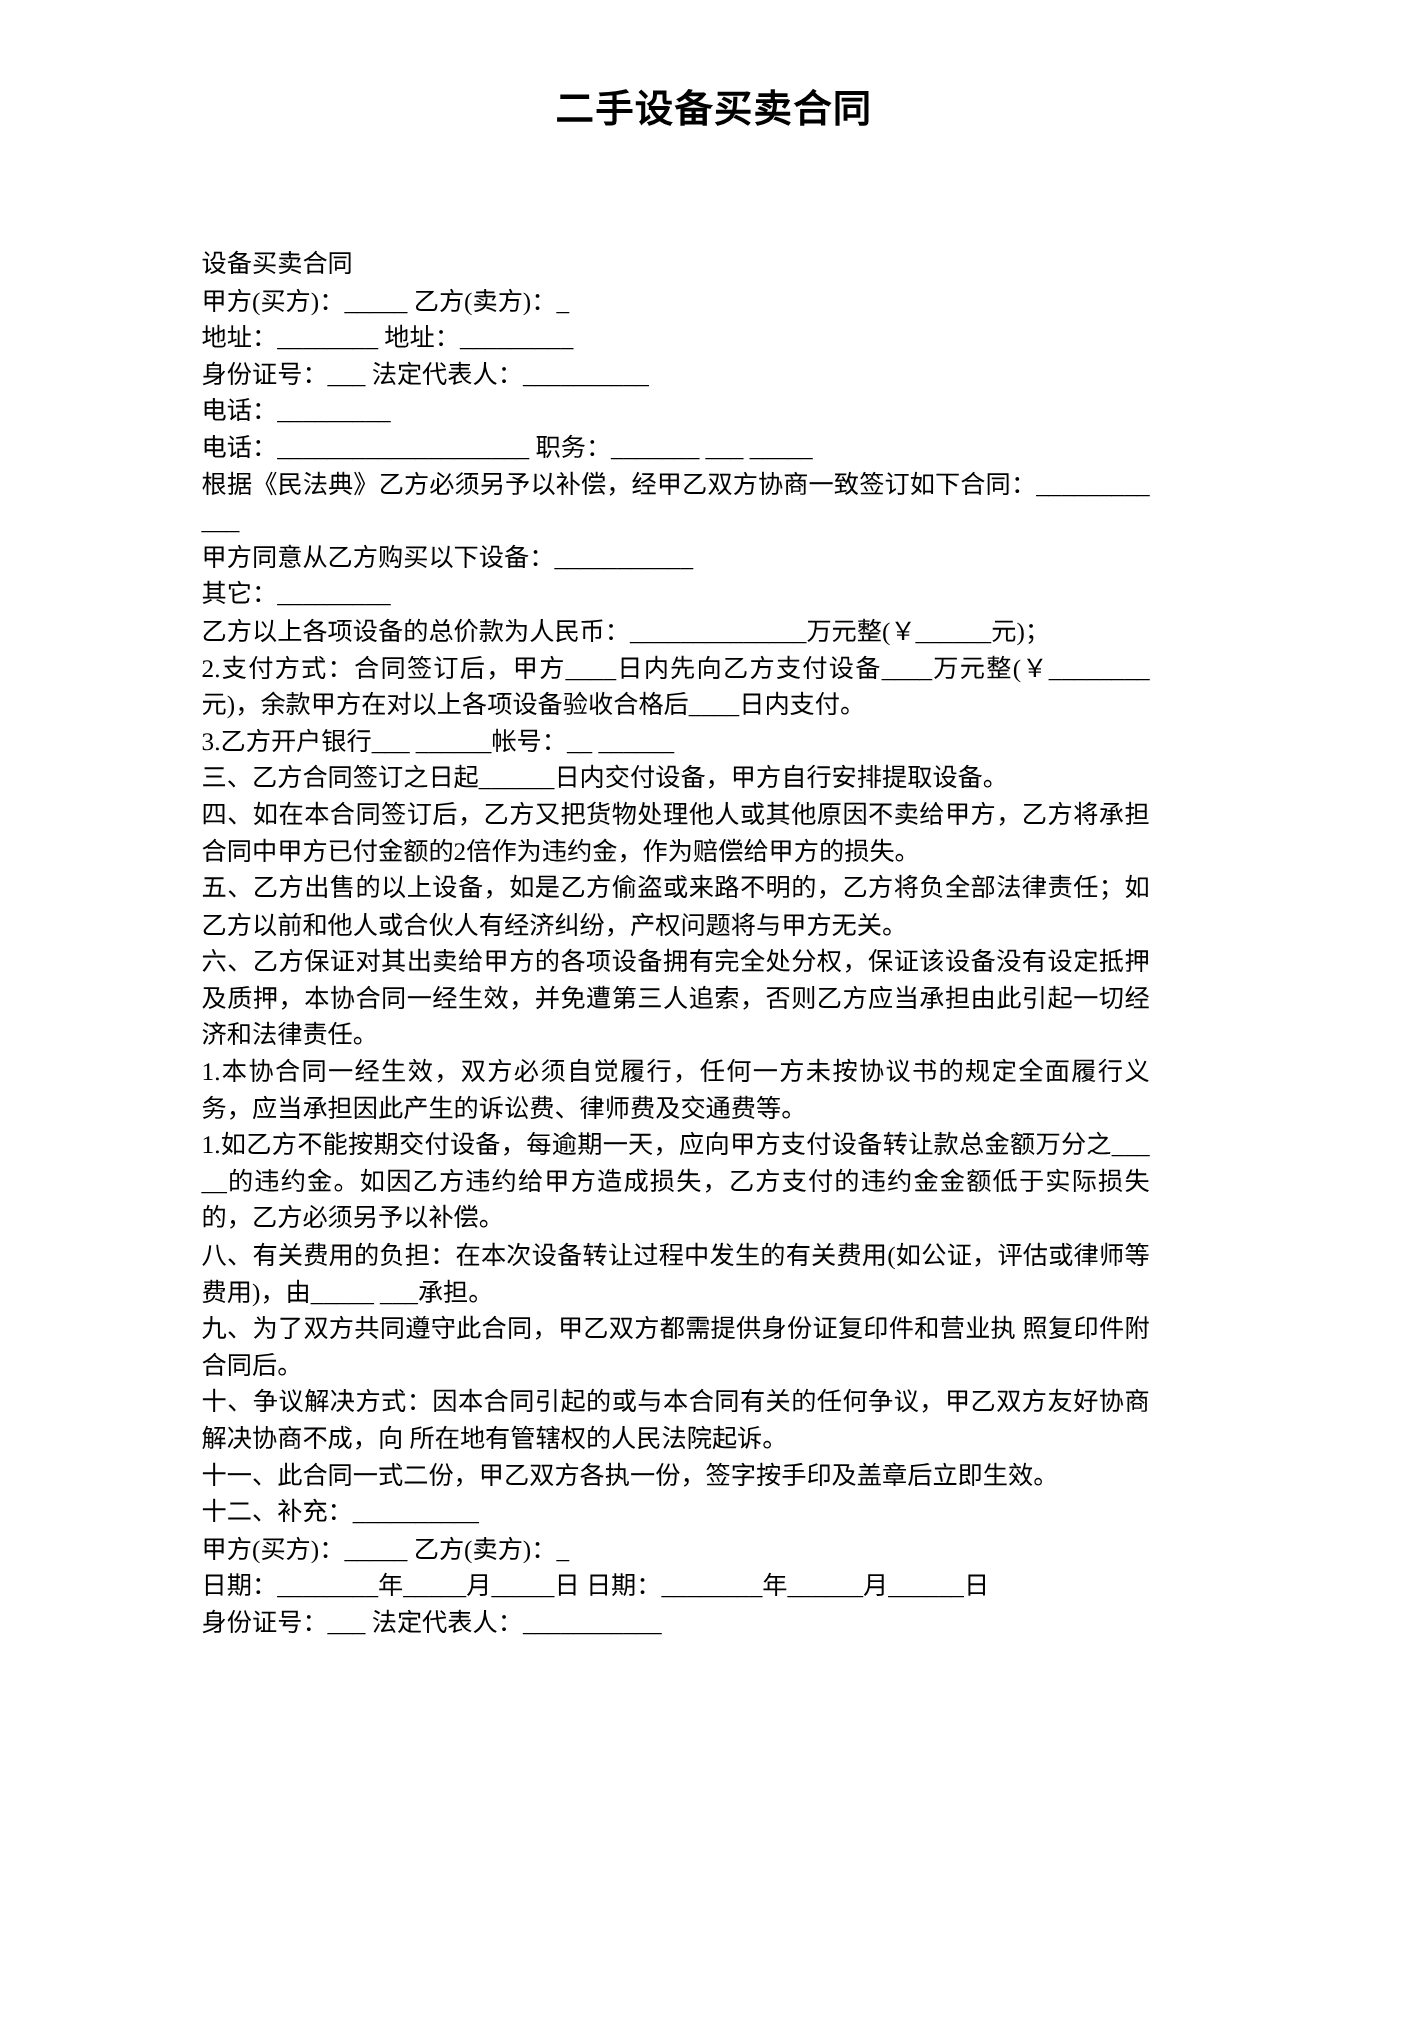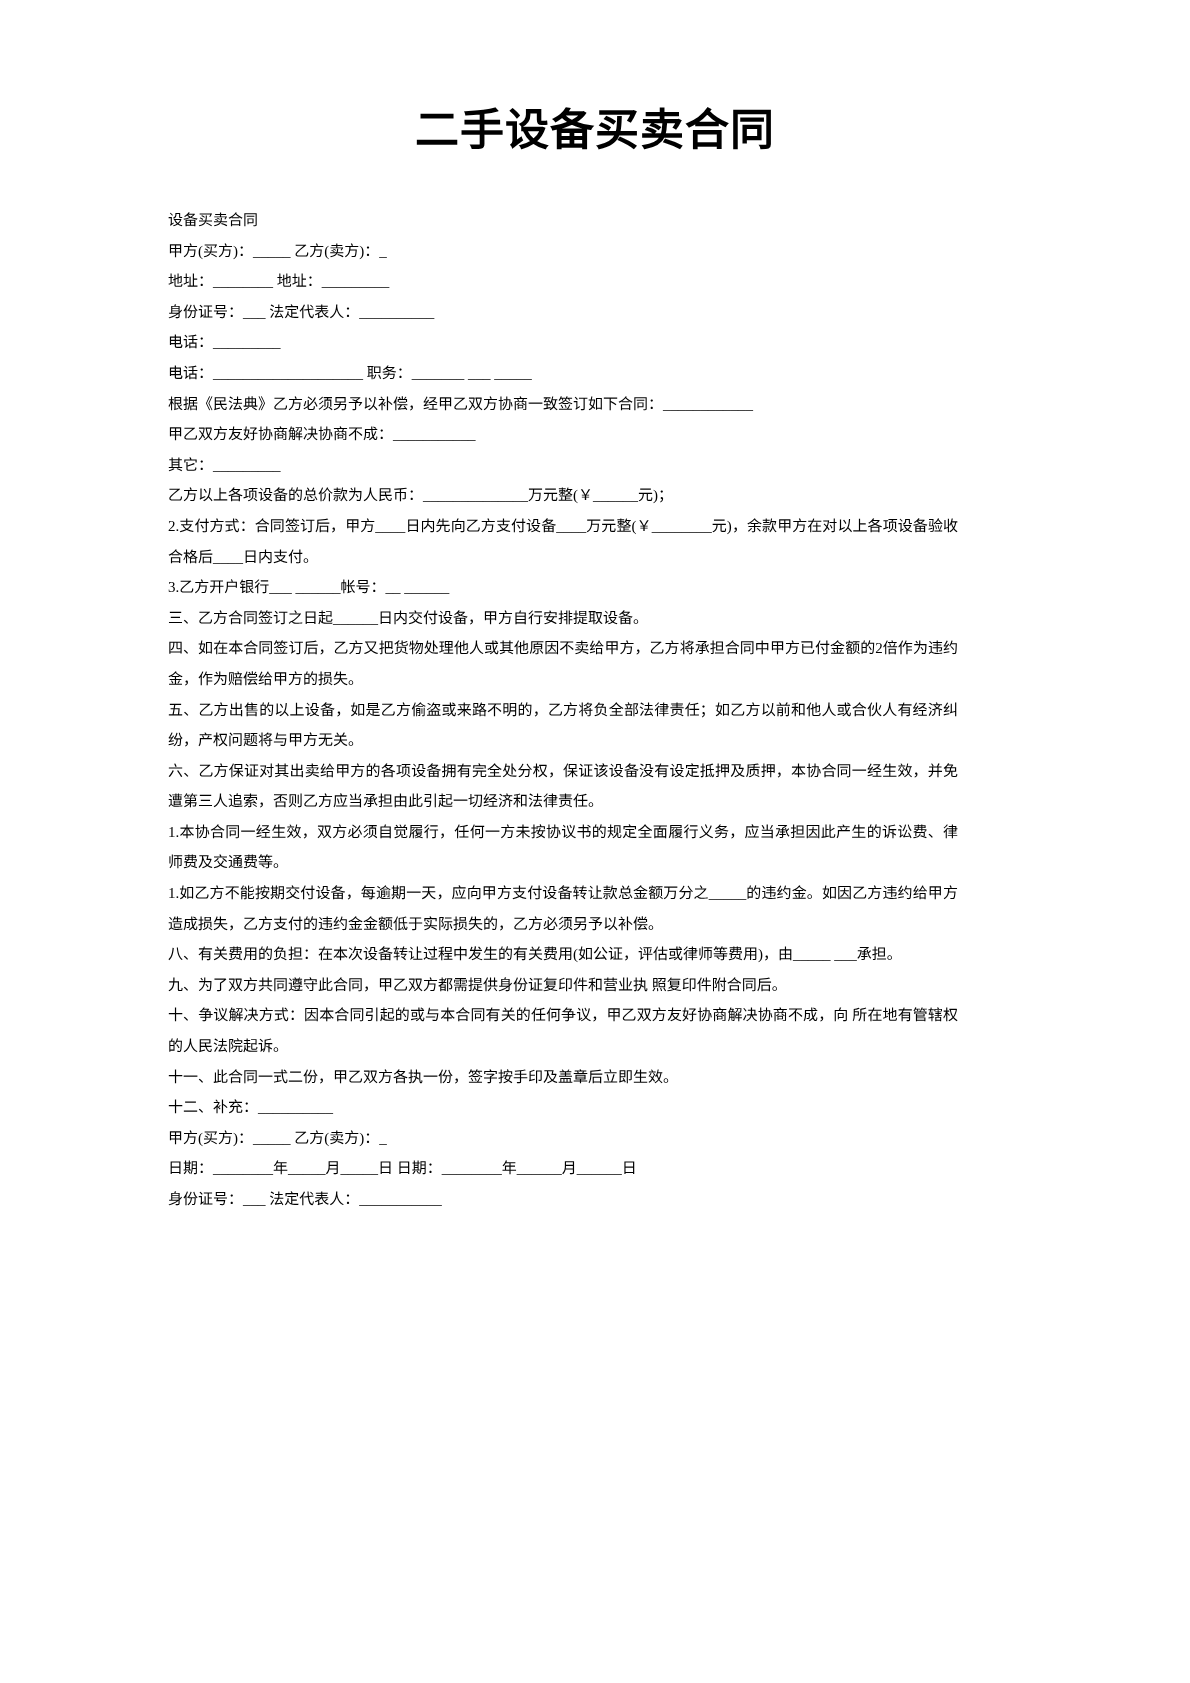--- a/index.html
+++ b/index.html
@@ -16,38 +16,38 @@
     position: relative;
     width: 1190px;
     height: 1683px;
     margin: 0 auto;
     background: #ffffff;
     box-sizing: border-box;
     overflow: hidden;
   }
   .doc-title {
     text-align: center;
-    font-size: 44px;
+    font-size: 32px;
     font-weight: bold;
     letter-spacing: 1px;
     margin: 0;
-    padding-top: 104px;
+    padding-top: 72px;
     padding-bottom: 0;
     line-height: 1.2;
     font-family: "Liberation Sans", "DejaVu Sans", sans-serif;
   }
   .body-block {
     position: absolute;
     left: 168px;
     top: 205px;
     width: 790px;
   }
   p.para {
     margin: 0;
-    font-size: 15px;
+    font-size: 21px;
     line-height: 30.6px;
     text-align: justify;
     text-justify: inter-ideograph;
     word-break: break-all;
     white-space: normal;
   }
 </style>
 </head>
 <body>
 
@@ -57,21 +57,21 @@
 
   <div class="body-block">
 
     <p class="para">设备买卖合同</p>
     <p class="para">甲方(买方)：_____ 乙方(卖方)：_</p>
     <p class="para">地址：________ 地址：_________</p>
     <p class="para">身份证号：___ 法定代表人：__________</p>
     <p class="para">电话：_________</p>
     <p class="para">电话：____________________ 职务：_______ ___ _____</p>
     <p class="para">根据《民法典》乙方必须另予以补偿，经甲乙双方协商一致签订如下合同：____________</p>
-    <p class="para">甲乙双方友好协商解决协商不成：___________</p>
+    <p class="para">甲方同意从乙方购买以下设备：___________</p>
     <p class="para">其它：_________</p>
     <p class="para">乙方以上各项设备的总价款为人民币：______________万元整(￥______元)；</p>
     <p class="para">2.支付方式：合同签订后，甲方____日内先向乙方支付设备____万元整(￥________元)，余款甲方在对以上各项设备验收合格后____日内支付。</p>
     <p class="para">3.乙方开户银行___ ______帐号：__ ______</p>
     <p class="para">三、乙方合同签订之日起______日内交付设备，甲方自行安排提取设备。</p>
     <p class="para">四、如在本合同签订后，乙方又把货物处理他人或其他原因不卖给甲方，乙方将承担合同中甲方已付金额的2倍作为违约金，作为赔偿给甲方的损失。</p>
     <p class="para">五、乙方出售的以上设备，如是乙方偷盗或来路不明的，乙方将负全部法律责任；如乙方以前和他人或合伙人有经济纠纷，产权问题将与甲方无关。</p>
     <p class="para">六、乙方保证对其出卖给甲方的各项设备拥有完全处分权，保证该设备没有设定抵押及质押，本协合同一经生效，并免遭第三人追索，否则乙方应当承担由此引起一切经济和法律责任。</p>
     <p class="para">1.本协合同一经生效，双方必须自觉履行，任何一方未按协议书的规定全面履行义务，应当承担因此产生的诉讼费、律师费及交通费等。</p>
     <p class="para">1.如乙方不能按期交付设备，每逾期一天，应向甲方支付设备转让款总金额万分之_____的违约金。如因乙方违约给甲方造成损失，乙方支付的违约金金额低于实际损失的，乙方必须另予以补偿。</p>

